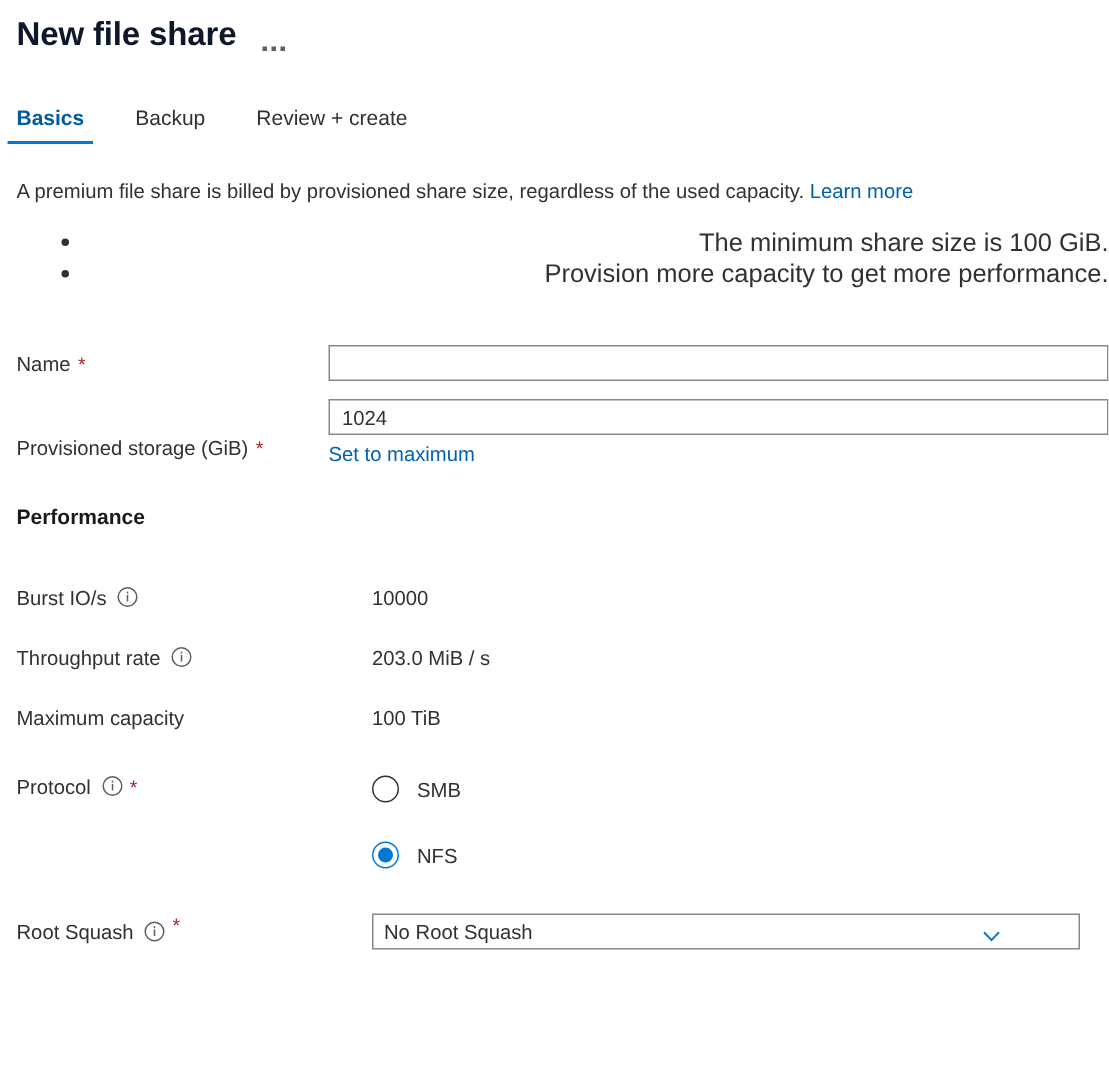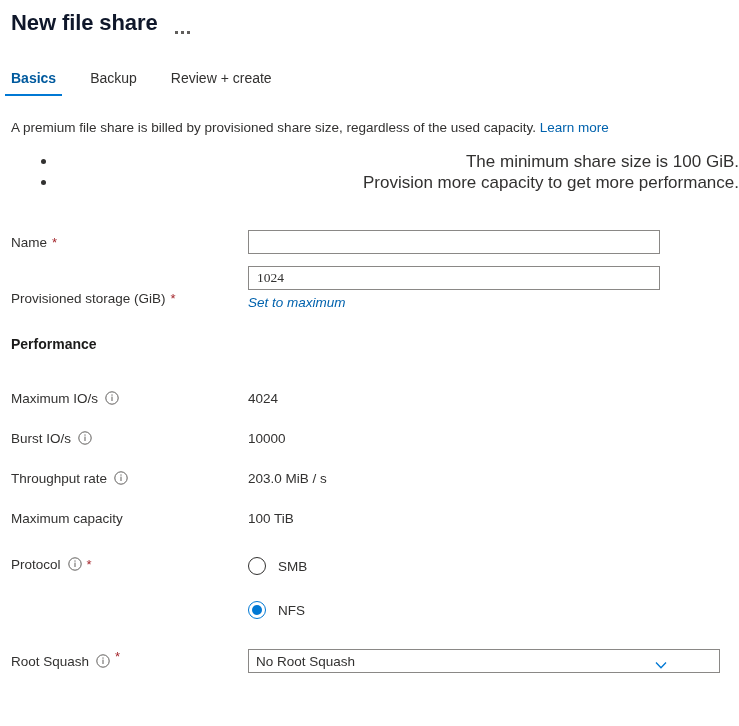--- a/index.html
+++ b/index.html
@@ -139,35 +139,34 @@
     width: 14px;
     height: 14px;
     margin-left: 7px;
     cursor: pointer;
     flex: none;
   }
   .info-icon svg { display: block; }
 
   input.textbox {
     box-sizing: border-box;
-    width: 412px;
+    width: 520px;
     height: 24px;
     border: 1px solid #8a8886;
     background: #ffffff;
-    font-family: Liberation Serif, serif;
+    font-family: Liberation Sans, sans-serif;
     font-size: 13.5px;
     color: #323130;
     padding: 0 8px;
     outline: none;
   }
 
   .sublink {
     margin-top: 5px;
     font-size: 13.5px;
-    font-style: italic;
   }
 
   
   .section-head {
     margin: 26px 0 0 11px;
     font-size: 14px;
     font-weight: 700;
     color: #1b1a19;
   }
 
@@ -319,33 +318,20 @@
       </div>
     </div>
   </div>
 
 </div>
 
 <div class="section-head">Performance</div>
 
 <div class="perf">
 
-  <div class="perf-row">
-    <div class="perf-label">
-      <span>Maximum IO/s</span>
-      <span class="info-icon">
-        <svg width="14" height="14" viewBox="0 0 14 14">
-            <circle cx="7" cy="7" r="6.2" fill="none" stroke="#605e5c" stroke-width="1"></circle>
-            <rect x="6.5" y="5.6" width="1" height="4.4" fill="#605e5c"></rect>
-            <rect x="6.5" y="3.4" width="1" height="1.3" fill="#605e5c"></rect>
-          </svg>
-      </span>
-    </div>
-    <div class="perf-value">4024</div>
-  </div>
 
   <div class="perf-row">
     <div class="perf-label">
       <span>Burst IO/s</span>
       <span class="info-icon">
         <svg width="14" height="14" viewBox="0 0 14 14">
             <circle cx="7" cy="7" r="6.2" fill="none" stroke="#605e5c" stroke-width="1"></circle>
             <rect x="6.5" y="5.6" width="1" height="4.4" fill="#605e5c"></rect>
             <rect x="6.5" y="3.4" width="1" height="1.3" fill="#605e5c"></rect>
           </svg>

